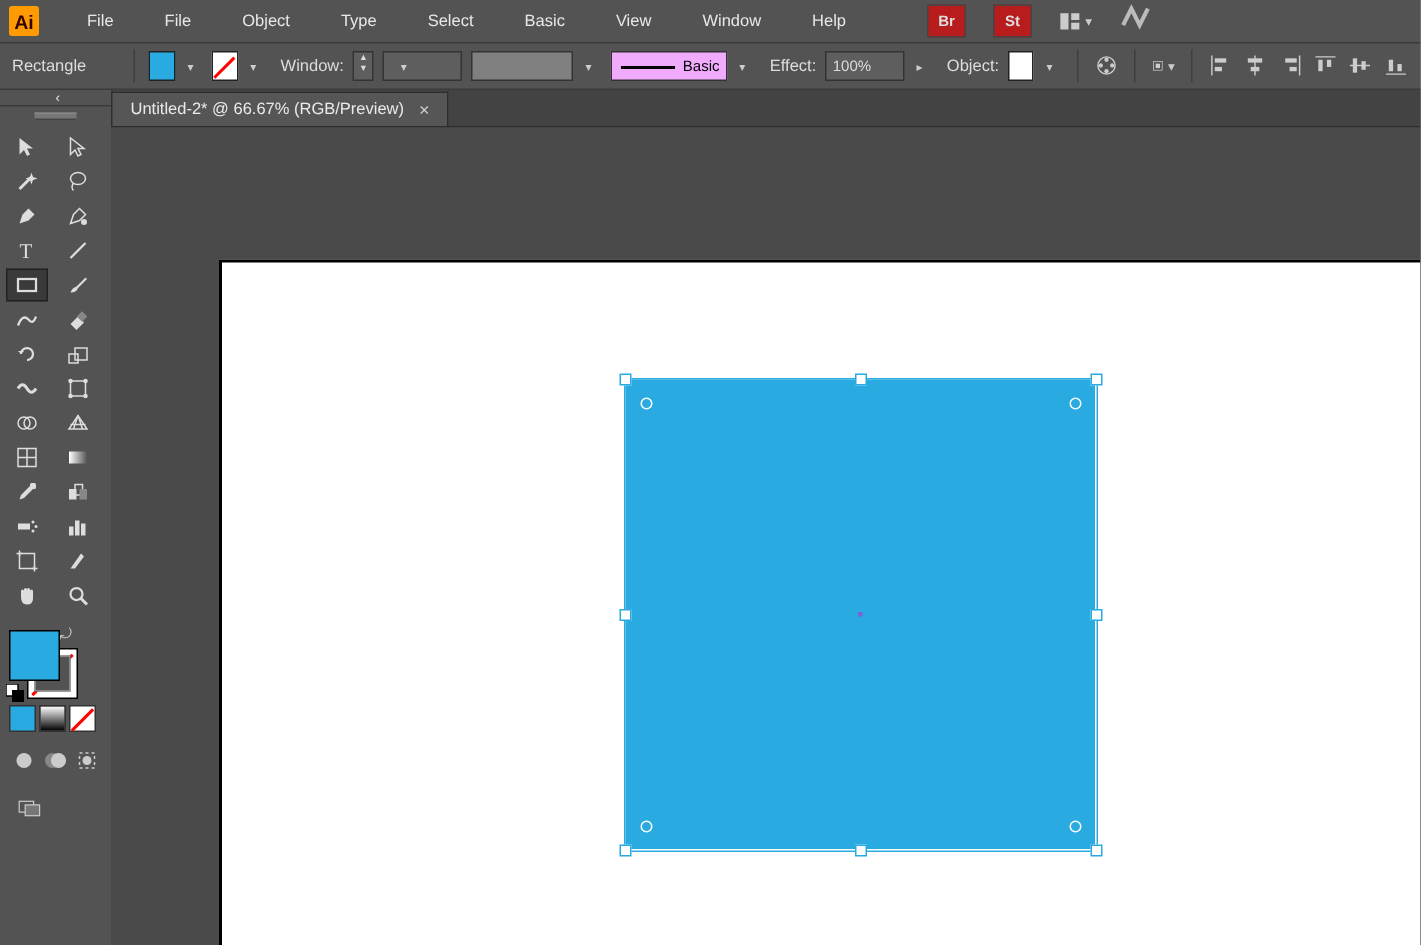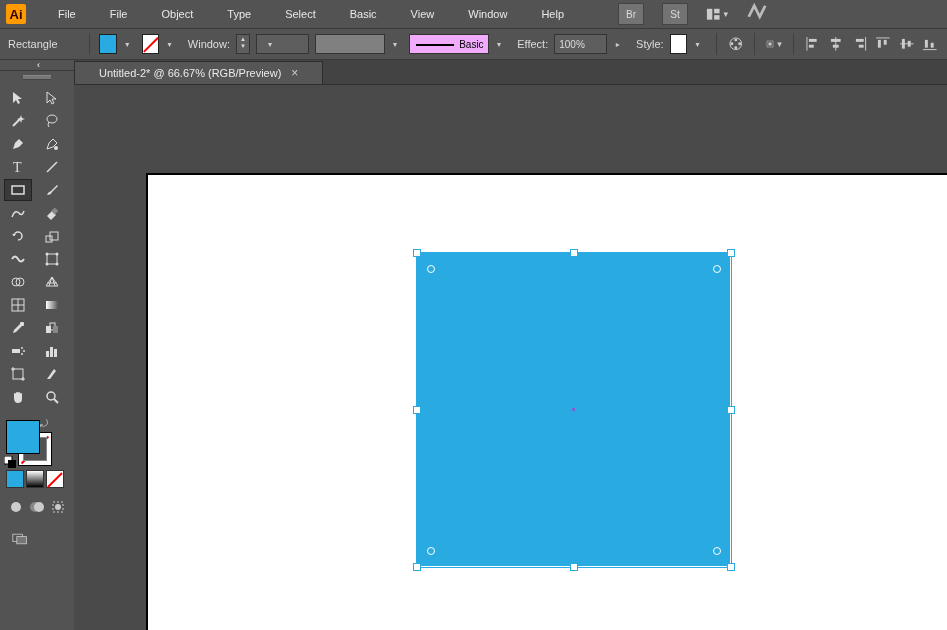--- a/index.html
+++ b/index.html
@@ -1,21 +1,21 @@
 <!DOCTYPE html>
 <html><head>
 <meta charset="utf-8">
 <style>
   html,body{margin:0;padding:0;background:#535353;font-family:Tahoma,Arial,sans-serif;color:#e8e8e8;font-size:11px;width:947px;height:630px;overflow:hidden;}
   
   .menubar{height:28px;background:#535353;display:flex;align-items:center;padding:0 6px;gap:14px;}
   .ai-logo{width:20px;height:20px;background:#ff9a00;color:#330000;font-weight:bold;font-size:13px;display:flex;align-items:center;justify-content:center;border-radius:2px;margin-right:8px;}
   .menu-item{padding:4px 10px;cursor:default;}
   .menu-spacer{flex:1;}
-  .menu-btn{width:24px;height:20px;background:#737373;color:#ddd;display:flex;align-items:center;justify-content:center;font-size:10px;font-weight:normal;margin:0 2px;border:1px solid #444;}
+  .menu-btn{width:24px;height:20px;background:#b91c1c;color:#ddd;display:flex;align-items:center;justify-content:center;font-size:10px;font-weight:bold;margin:0 2px;border:1px solid #444;}
   .menu-icon{width:22px;height:18px;display:flex;align-items:center;justify-content:center;margin:0 2px;}
   .chev{font-size:9px;color:#ccc;margin-left:3px;}
   
   .controlbar{height:30px;background:#535353;border-top:1px solid #3a3a3a;border-bottom:1px solid #3a3a3a;display:flex;align-items:center;padding:0 8px;gap:6px;}
   .tool-label{color:#ddd;font-size:11px;margin-right:21px;}
   .swatch{width:18px;height:18px;border:1px solid #222;}
   .swatch.fill{background:#29abe2;}
   .swatch.none{background:#fff;position:relative;}
   .swatch.none::after{content:"";position:absolute;left:-2px;right:-2px;top:50%;border-top:2px solid red;transform:rotate(-45deg);}
   .dd{width:10px;height:18px;display:flex;align-items:center;justify-content:center;font-size:8px;color:#ccc;margin-right:4px;}
@@ -48,21 +48,21 @@
   .mini-sw{position:absolute;bottom:-2px;left:-2px;width:12px;height:12px;}
   .color-mode-row{display:flex;gap:2px;padding:2px 6px;}
   .mini{width:16px;height:16px;border:1px solid #333;}
   .mini.blue{background:#29abe2;}
   .mini.grad{background:linear-gradient(#fff,#000);}
   .mini.nn{background:#fff;position:relative;}
   .mini.nn::after{content:"";position:absolute;left:-2px;right:-2px;top:50%;border-top:2px solid red;transform:rotate(-45deg);}
   
   .canvas-area{flex:1;background:#4a4a4a;display:flex;flex-direction:column;}
   .tabstrip{height:24px;background:#434343;display:flex;align-items:flex-end;border-bottom:1px solid #2e2e2e;}
-  .tab{height:22px;background:#565656;border:1px solid #2e2e2e;border-bottom:none;padding:0 24px;display:flex;align-items:center;gap:10px;font-size:11px;color:#eaeaea;}
+  .tab{height:22px;background:#565656;border:1px solid #2e2e2e;border-bottom:none;padding:0 12px;display:flex;align-items:center;gap:10px;font-size:11px;color:#eaeaea;}
   .tab .close{font-size:12px;color:#ccc;}
   .viewport{flex:1;position:relative;background:#4a4a4a;overflow:hidden;}
   .artboard{position:absolute;left:72px;top:88px;width:900px;height:620px;background:#fff;border:2px solid #000;}
   .shape{position:absolute;background:#29abe2;}
   .sel-box{position:absolute;border:1px solid #29abe2;}
   .handle{position:absolute;width:6px;height:6px;background:#fff;border:1px solid #29abe2;}
   .rot{position:absolute;width:6px;height:6px;border:1px solid #fff;border-radius:50%;}
 </style>
 </head>
 <body>
@@ -116,21 +116,21 @@
   <div class="dd">▾</div>
   <div class="brushline">
       <span>Basic</span>
     </div>
   <div class="dd">▾</div>
   <span class="field-label">Effect:</span>
   <div class="combo numfield">
       <span>100%</span>
     </div>
   <div class="dd">▸</div>
-  <span class="field-label">Style:</span>
+  <span class="field-label">Object:</span>
   <div class="swatch" style="background:#fff"></div>
   <div class="dd">▾</div>
   <div class="vert-sep"></div>
   <div class="align-icon">
       <svg viewBox="0 0 16 16">
         <circle cx="8" cy="8" r="6" fill="none" stroke="#ccc"></circle>
         <circle cx="8" cy="4" r="1.5" fill="#ccc"></circle>
         <circle cx="12" cy="8" r="1.5" fill="#ccc"></circle>
         <circle cx="8" cy="12" r="1.5" fill="#ccc"></circle>
         <circle cx="4" cy="8" r="1.5" fill="#ccc"></circle>

